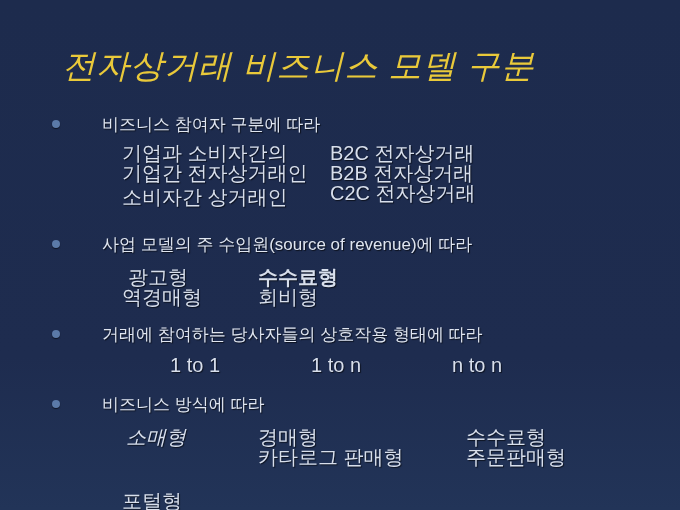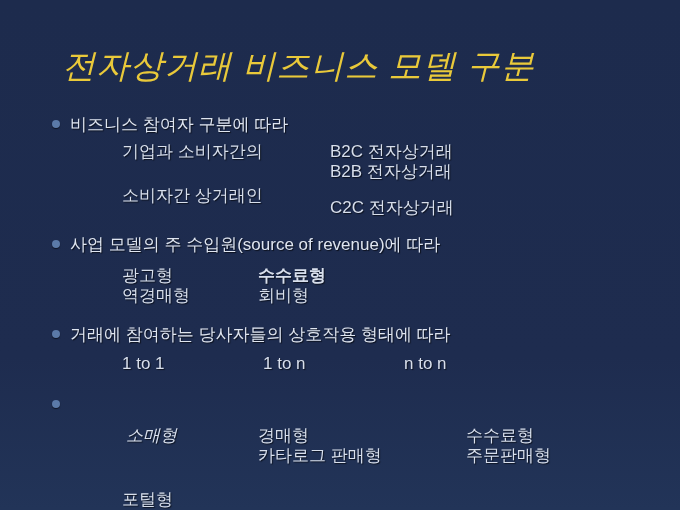--- a/index.html
+++ b/index.html
@@ -45,21 +45,21 @@
   }
 
   .block {
     position: relative;
   }
 
   .bullet-row {
     position: relative;
     display: flex;
     align-items: center;
-    padding-left: 40px;
+    padding-left: 72px;
     height: 28px;
   }
   .bullet-dot {
     position: absolute;
     left: 52px;
     top: 50%;
     width: 8px;
     height: 8px;
     margin-top: -4px;
     border-radius: 50%;
@@ -78,21 +78,21 @@
     margin-top: 2px;
   }
   .sub-row {
     position: relative;
     height: 20px;
   }
   .sub-cell {
     position: absolute;
     top: 0;
     color: #d8dfec;
-    font-size: 17px;
+    font-size: 20px;
     white-space: nowrap;
     text-shadow: 1px 1px 1px rgba(0,0,0,0.6);
   }
 
   .gap-lg { height: 26px; }
   .gap-md { height: 16px; }
 </style>
 </head>
 <body>
 
@@ -106,69 +106,71 @@
       <div class="bullet-row">
         <span class="bullet-dot"></span>
         <span class="bullet-text">비즈니스 참여자 구분에 따라</span>
       </div>
       <div class="sub-rows">
         <div class="sub-row">
           <span class="sub-cell" style="left:122px;">기업과 소비자간의</span>
           <span class="sub-cell" style="left:330px;">B2C 전자상거래</span>
         </div>
         <div class="sub-row">
+          <span class="sub-cell" style="left:122px;">기업간 전자상거래인</span>
           <span class="sub-cell" style="left:330px;">B2B 전자상거래</span>
         </div>
         <div class="sub-row" style="height:24px;">
           <span class="sub-cell" style="left:122px;top:4px;">소비자간 상거래인</span>
-          <span class="sub-cell" style="left:330px;top:16px;">C2C 전자상거래</span>
+          <span class="sub-cell" style="left:330px;top:0;">C2C 전자상거래</span>
         </div>
       </div>
     </div>
 
     <div class="gap-lg"></div>
 
     <div class="block">
       <div class="bullet-row">
         <span class="bullet-dot"></span>
         <span class="bullet-text">사업 모델의 주 수입원(source of revenue)에 따라</span>
       </div>
       <div class="sub-rows" style="margin-top:6px;">
         <div class="sub-row">
-          <span class="sub-cell" style="left:122px;">광고형</span>
+          <span class="sub-cell" style="left:128px;">광고형</span>
           <span class="sub-cell" style="left:258px;font-weight:bold;">수수료형</span>
         </div>
         <div class="sub-row">
           <span class="sub-cell" style="left:122px;">역경매형</span>
           <span class="sub-cell" style="left:258px;">회비형</span>
         </div>
       </div>
     </div>
 
     <div class="gap-md"></div>
 
     <div class="block">
       <div class="bullet-row">
         <span class="bullet-dot"></span>
         <span class="bullet-text">거래에 참여하는 당사자들의 상호작용 형태에 따라</span>
       </div>
-      <div class="sub-rows" style="margin-top:6px;">
+      <div class="sub-rows" style="margin-top:6px;padding-left:48px;">
         <div class="sub-row">
           <span class="sub-cell" style="left:122px;">1 to 1</span>
           <span class="sub-cell" style="left:263px;">1 to n</span>
           <span class="sub-cell" style="left:404px;">n to n</span>
         </div>
       </div>
     </div>
 
     <div class="gap-md"></div>
 
     <div class="block">
       <div class="bullet-row">
         <span class="bullet-dot"></span>
+        <span class="bullet-text">비즈니스 방식에 따라</span>
       </div>
       <div class="sub-rows" style="margin-top:6px;">
         <div class="sub-row">
           <span class="sub-cell" style="left:126px;font-style:italic;">소매형</span>
           <span class="sub-cell" style="left:258px;">경매형</span>
           <span class="sub-cell" style="left:466px;">수수료형</span>
         </div>
         <div class="sub-row">
           <span class="sub-cell" style="left:122px;margin-top:44px;">포털형</span>
           <span class="sub-cell" style="left:258px;">카타로그 판매형</span>

